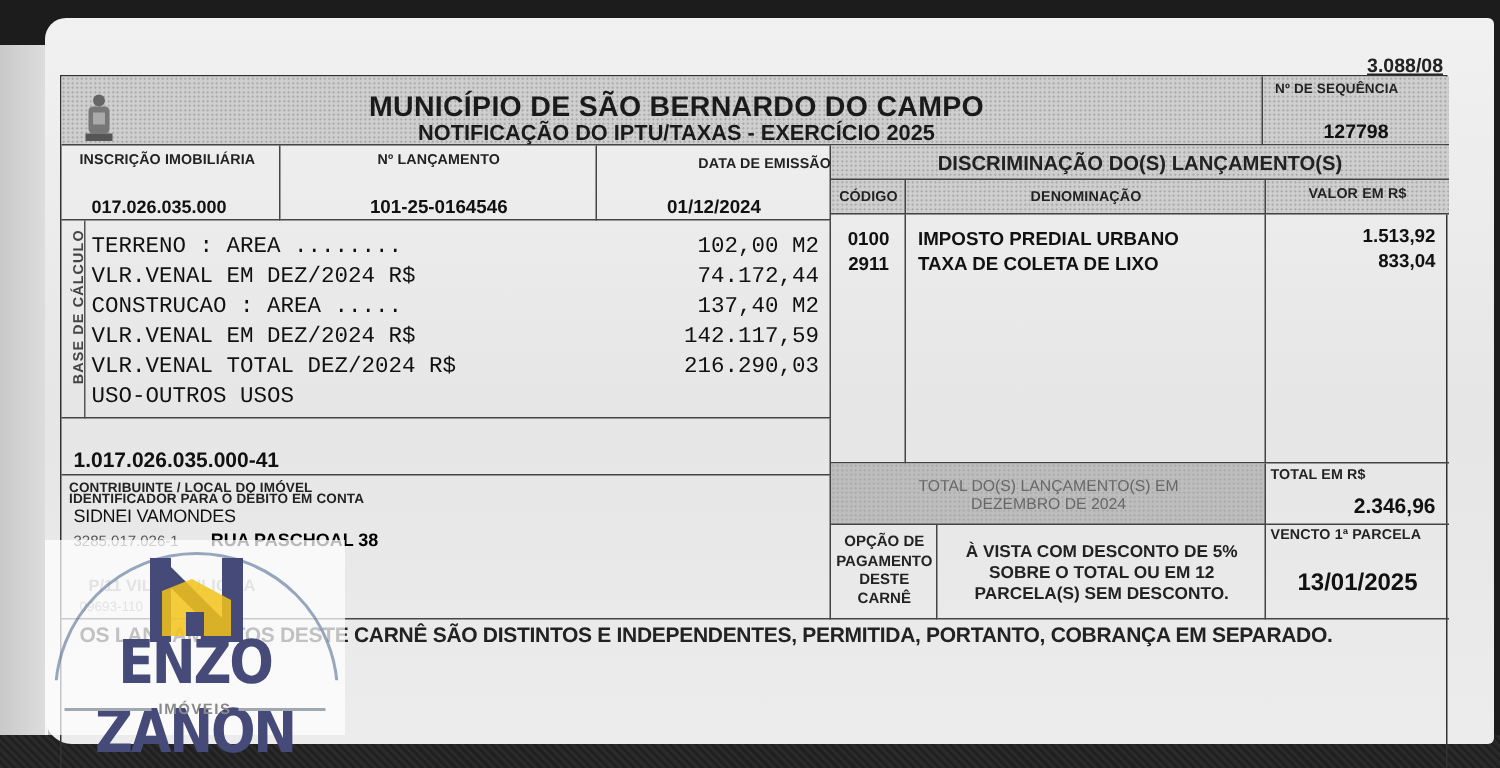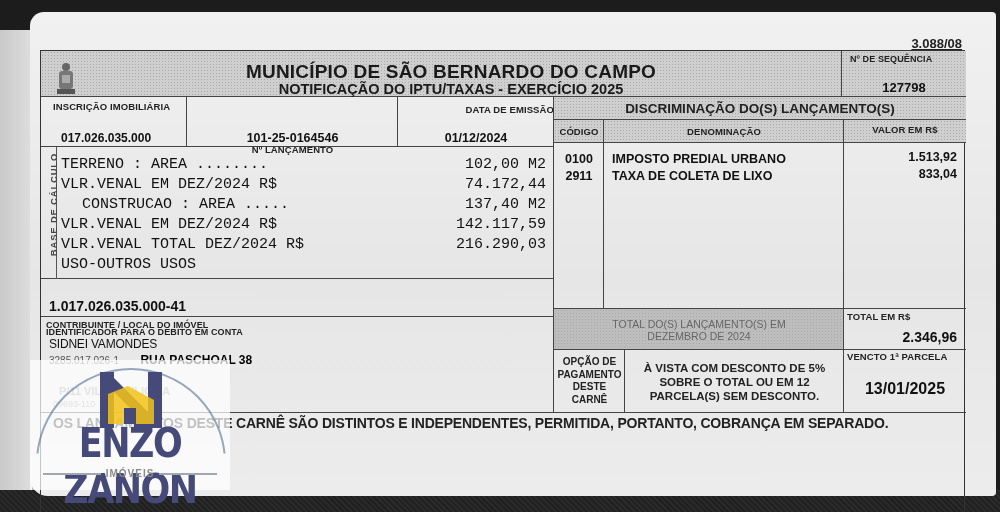--- a/index.html
+++ b/index.html
@@ -99,42 +99,42 @@
   <div class="cell dotted" style="left:801px; top:0; width:124px; height:46px; border:none; border-bottom:1px solid #444;">
     <div class="lbl" style="position:absolute; left:8px; top:3px; font-size:9px;">Nº DE SEQUÊNCIA</div>
     <div class="val center" style="position:absolute; left:0; width:124px; top:29px;">127798</div>
   </div>
 
   <div class="cell" style="left:0; top:46px; width:146px; height:50px; border:none; border-right:1px solid #444; border-bottom:1px solid #444;">
     <div class="lbl" style="position:absolute; left:12px; top:4px;">INSCRIÇÃO IMOBILIÁRIA</div>
     <div class="val" style="position:absolute; left:20px; top:34px; font-size:12px;">017.026.035.000</div>
   </div>
   <div class="cell" style="left:146px; top:46px; width:211px; height:50px; border:none; border-right:1px solid #444; border-bottom:1px solid #444;">
-    <div class="lbl center" style="position:absolute; left:0; width:211px; top:4px;margin-top:43px;">Nº LANÇAMENTO</div>
+    <div class="lbl center" style="position:absolute; left:0; width:211px; top:4px;">Nº LANÇAMENTO</div>
     <div class="val center" style="position:absolute; left:0; width:211px; top:34px; font-size:12.5px;">101-25-0164546</div>
   </div>
   <div class="cell" style="left:357px; top:46px; width:156px; height:50px; border:none; border-right:1px solid #444; border-bottom:1px solid #444;">
     <div class="lbl center" style="position:absolute; left:0; width:156px; top:7px;text-align:right;">DATA DE EMISSÃO</div>
     <div class="val center" style="position:absolute; left:0; width:156px; top:34px; font-size:12.5px;">01/12/2024</div>
   </div>
 
   <div class="cell" style="left:0; top:96px; width:513px; height:132px; border:none; border-right:1px solid #444; border-bottom:1px solid #444;">
     <div style="position:absolute; left:0; top:0; width:16px; height:132px; border-right:1px solid #555;">
       <div class="vertical">BASE DE CÁLCULO</div>
     </div>
     <div style="position:absolute; left:20px; top:8px; width:485px;">
       <div style="display:flex; justify-content:space-between;">
         <span class="mono">TERRENO : AREA ........</span>
         <span class="mono">102,00 M2</span>
       </div>
       <div style="display:flex; justify-content:space-between;">
         <span class="mono">VLR.VENAL EM DEZ/2024 R$</span>
         <span class="mono">74.172,44</span>
       </div>
-      <div style="display:flex; justify-content:space-between;margin-left:21px;">
+      <div style="display:flex; justify-content:space-between;">
         <span class="mono">CONSTRUCAO : AREA .....</span>
         <span class="mono">137,40 M2</span>
       </div>
       <div style="display:flex; justify-content:space-between;">
         <span class="mono">VLR.VENAL EM DEZ/2024 R$</span>
         <span class="mono">142.117,59</span>
       </div>
       <div style="display:flex; justify-content:space-between;">
         <span class="mono">VLR.VENAL TOTAL DEZ/2024 R$</span>
         <span class="mono">216.290,03</span>

